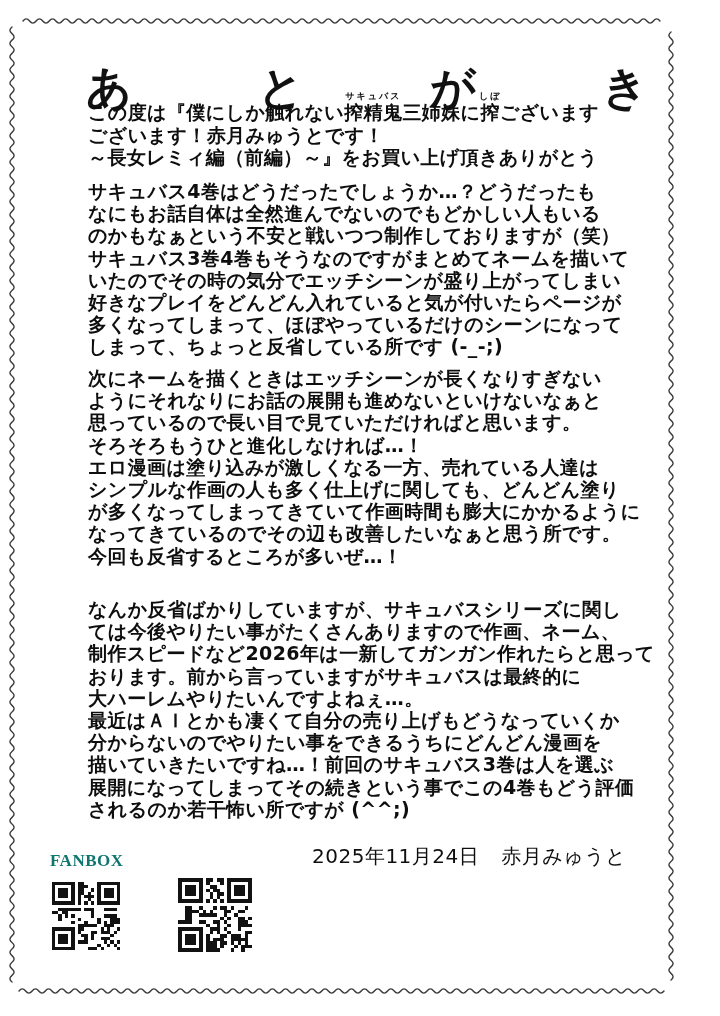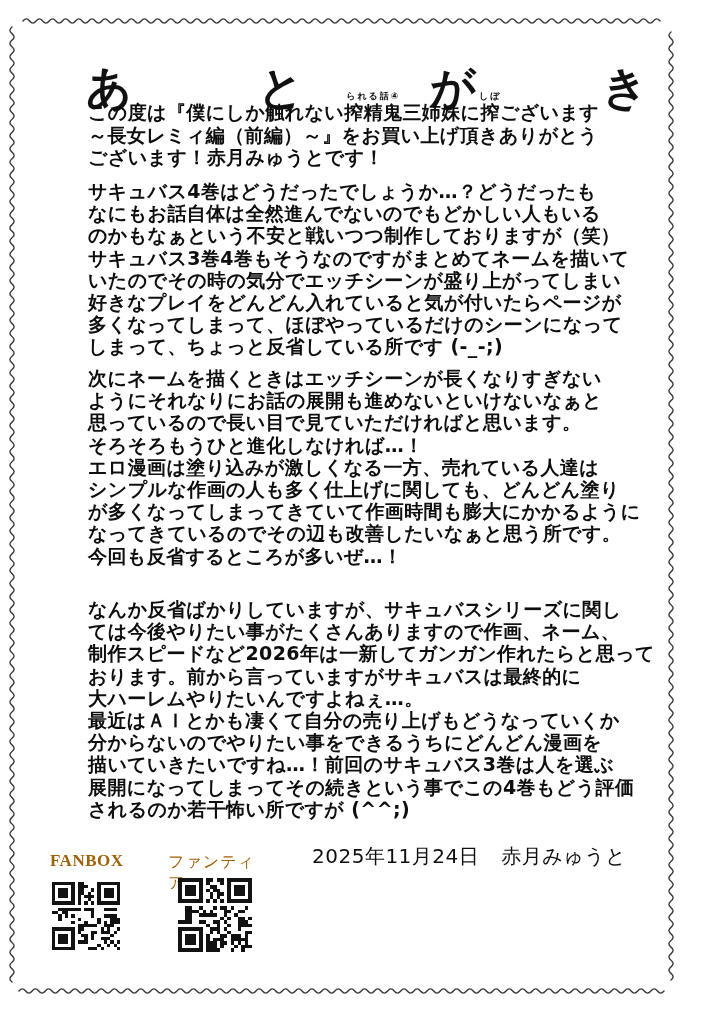--- a/index.html
+++ b/index.html
@@ -40,21 +40,21 @@
 
   
   .rw{position:relative;display:inline-block;}
   .rw .rt{
     position:absolute;top:-9px;left:50%;transform:translateX(-50%);
     font-size:9px;line-height:9px;letter-spacing:2px;white-space:nowrap;font-weight:bold;
   }
 
   
   .footer-label{
-    position:absolute;font-size:17px;color:#a16207;
+    position:absolute;font-size:17px;color:#0f766e;text-align:center;
   }
   .label-fanbox{
     left:50px;top:851px;width:72px;
     font-family:"Liberation Serif","DejaVu Serif",serif;font-weight:bold;letter-spacing:0.5px;
   }
   .label-fantia{
     left:168px;top:852px;width:96px;
     font-weight:normal;letter-spacing:1px;font-size:16px;
   }
   .date-sign{
@@ -88,24 +88,24 @@
 
   <h1 class="title">
     <span>あ</span>
     <span>と</span>
     <span>が</span>
     <span>き</span>
   </h1>
 
   <div class="para p1">
     <div class="line">
-      <span>この度は『僕にしか触れない</span><span class="rw"><span>搾精鬼</span><span class="rt">られる話④</span></span><span>三姉妹に</span><span class="rw"><span>搾</span><span class="rt">しぼ</span></span><span>ございます</span>
+      <span>この度は『僕にしか触れない</span><span class="rw"><span>搾精鬼</span><span class="rt">サキュバス</span></span><span>三姉妹に</span><span class="rw"><span>搾</span><span class="rt">しぼ</span></span><span>ございます</span>
     </div>
+    <div class="line">ございます！赤月みゅうとです！</div>
     <div class="line">～長女レミィ編（前編）～』をお買い上げ頂きありがとう</div>
-    <div class="line">ございます！赤月みゅうとです！</div>
   </div>
 
   <div class="para p2">サキュバス4巻はどうだったでしょうか…？どうだったも
 なにもお話自体は全然進んでないのでもどかしい人もいる
 のかもなぁという不安と戦いつつ制作しておりますが（笑）
 サキュバス3巻4巻もそうなのですがまとめてネームを描いて
 いたのでその時の気分でエッチシーンが盛り上がってしまい
 好きなプレイをどんどん入れていると気が付いたらページが
 多くなってしまって、ほぼやっているだけのシーンになって
 しまって、ちょっと反省している所です (-_-;)</div>
@@ -123,21 +123,20 @@
 制作スピードなど2026年は一新してガンガン作れたらと思って
 おります。前から言っていますがサキュバスは最終的に
 大ハーレムやりたいんですよねぇ…。
 最近はＡＩとかも凄くて自分の売り上げもどうなっていくか
 分からないのでやりたい事をできるうちにどんどん漫画を
 描いていきたいですね…！前回のサキュバス3巻は人を選ぶ
 展開になってしまってその続きという事でこの4巻もどう評価
 されるのか若干怖い所ですが (^^;)</div>
 
   <div class="footer-label label-fanbox">FANBOX</div>
-  <div class="footer-label label-fantia">ファンティア</div>
 
   <div class="date-sign">
     <span>2025年11月24日</span><span class="gap"></span><span>赤月みゅうと</span>
   </div>
 
   <div class="qr qr-fanbox"><svg viewBox="0 0 21 21" shape-rendering="crispEdges">
         <rect x="0" y="0" width="1" height="1" fill="#121212"></rect>
         <rect x="1" y="0" width="1" height="1" fill="#121212"></rect>
         <rect x="2" y="0" width="1" height="1" fill="#121212"></rect>
         <rect x="3" y="0" width="1" height="1" fill="#121212"></rect>

